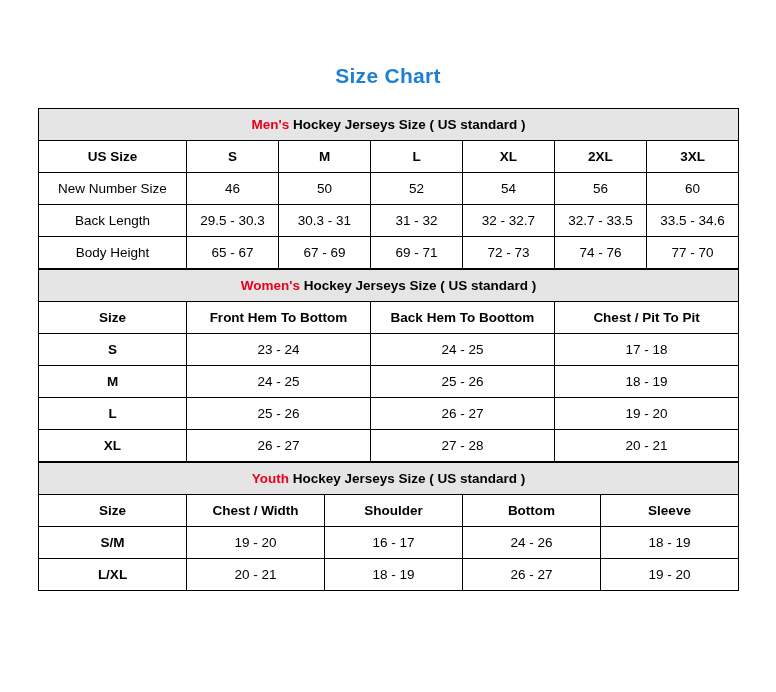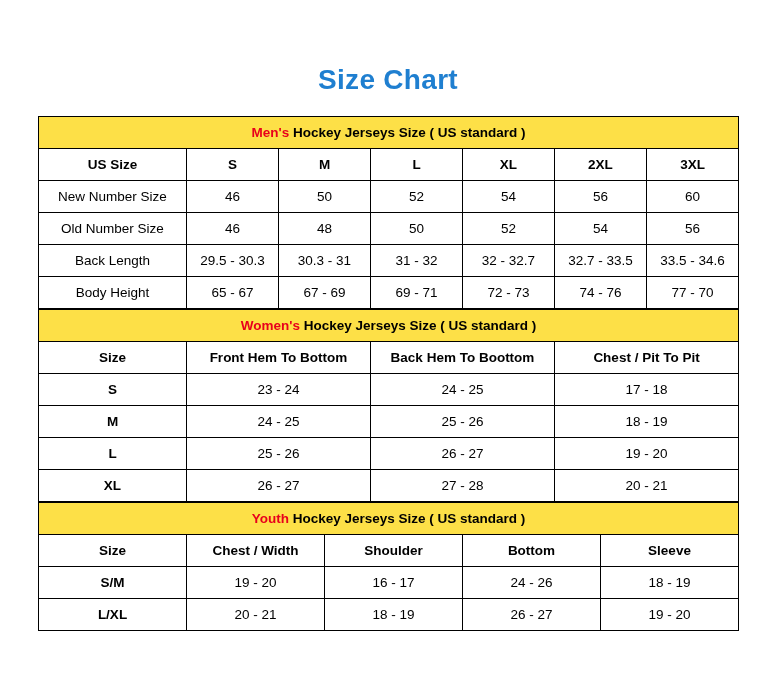--- a/index.html
+++ b/index.html
@@ -15,21 +15,21 @@
   }
   .page {
     position: relative;
     width: 776px;
     height: 692px;
     box-sizing: border-box;
   }
   .title {
     text-align: center;
     color: #1f7fd0;
-    font-size: 28px;
+    font-size: 21px;
     font-weight: bold;
     padding-top: 64px;
     letter-spacing: 0.3px;
   }
   .chart-wrap {
     margin: 20px 38px 0 38px;
   }
   table.size-table {
     width: 700px;
     border-collapse: collapse;
@@ -37,21 +37,21 @@
   }
   table.size-table td {
     border: 1px solid #000000;
     text-align: center;
     vertical-align: middle;
     font-size: 13.5px;
     height: 27px;
     padding: 2px 2px;
   }
   .band {
-    background: #fde047;
+    background: #e5e5e5;
     font-weight: bold;
     font-size: 15px;
     height: 31px;
     margin-left: 44px;
   }
   .band .accent {
     color: #e8001c;
   }
   .hdr {
     font-weight: bold;
@@ -97,29 +97,20 @@
           <td class="hdr">3XL</td>
         </tr>
         <tr>
           <td class="rowlabel">New Number Size</td>
           <td>46</td>
           <td>50</td>
           <td>52</td>
           <td>54</td>
           <td>56</td>
           <td>60</td>
-        </tr>
-        <tr>
-          <td class="rowlabel">Old Number Size</td>
-          <td>46</td>
-          <td>48</td>
-          <td>50</td>
-          <td>52</td>
-          <td>54</td>
-          <td>56</td>
         </tr>
         <tr>
           <td class="rowlabel">Back Length</td>
           <td>29.5 - 30.3</td>
           <td>30.3 - 31</td>
           <td>31 - 32</td>
           <td>32 - 32.7</td>
           <td>32.7 - 33.5</td>
           <td>33.5 - 34.6</td>
         </tr>

